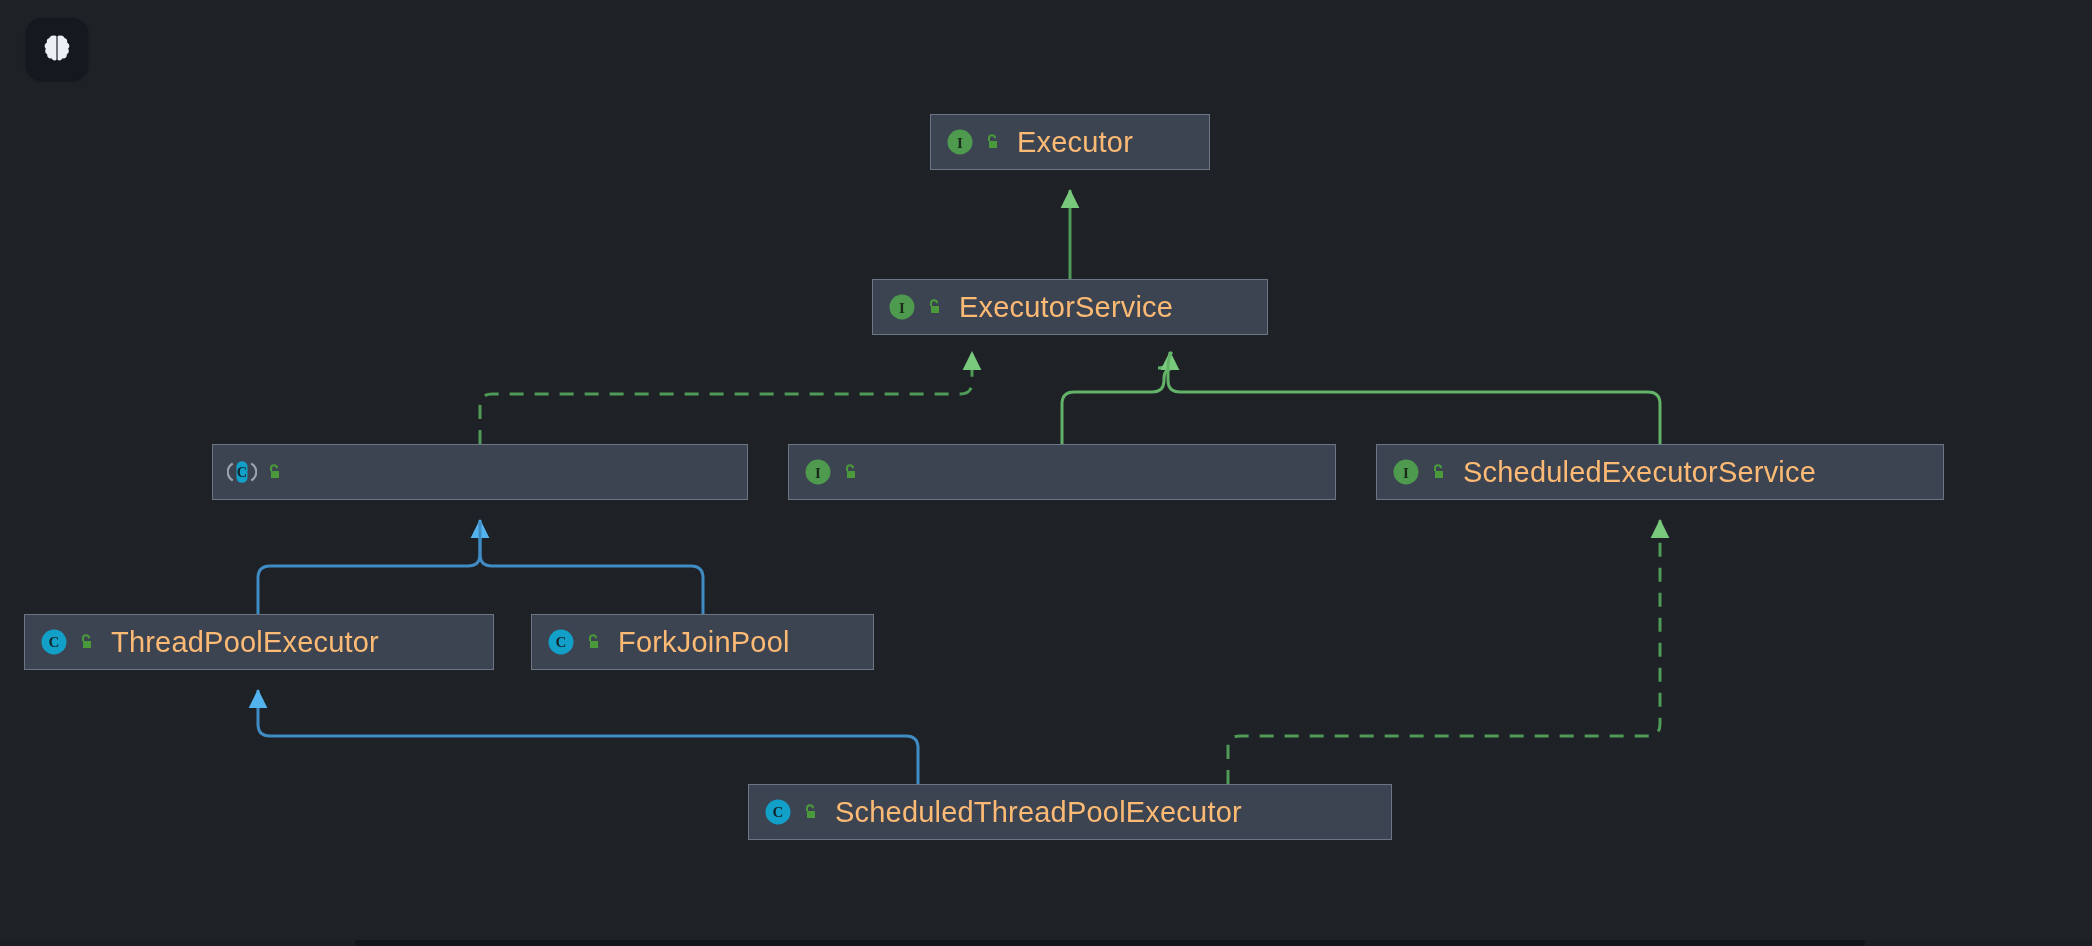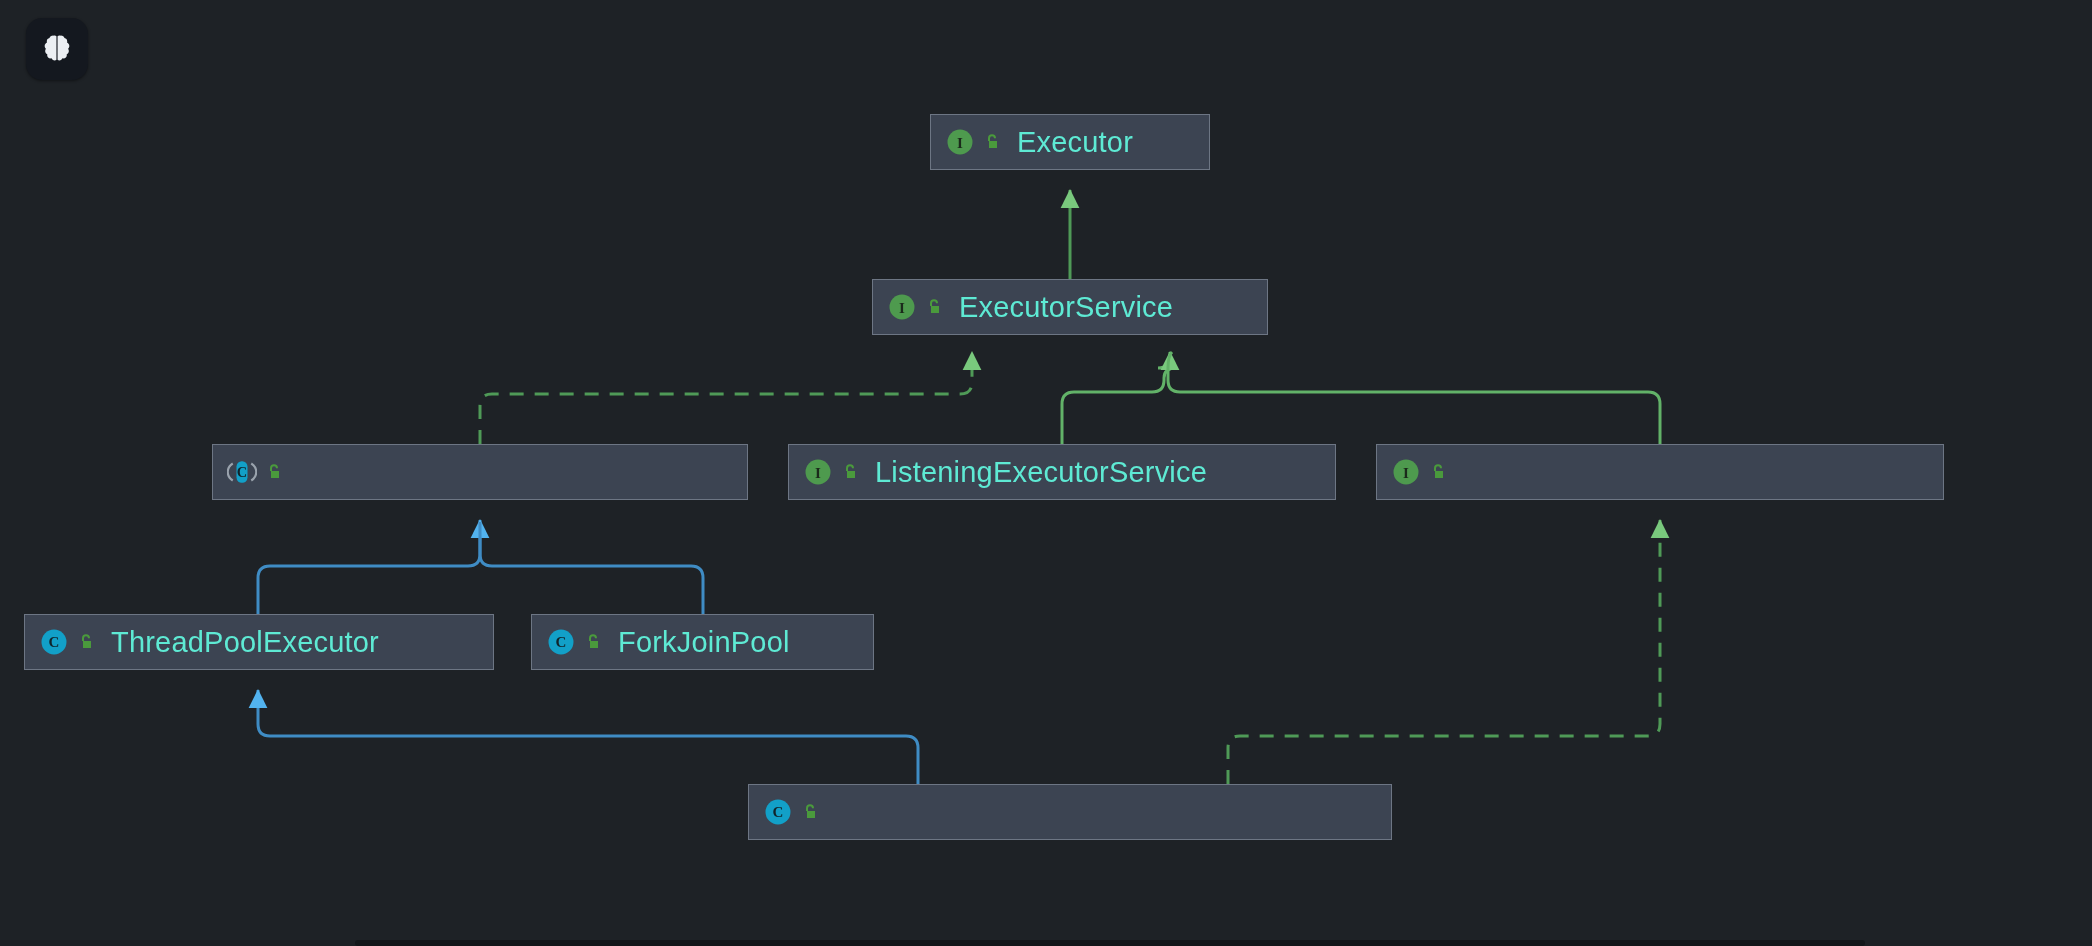--- a/index.html
+++ b/index.html
@@ -53,21 +53,21 @@
     height: 56px;
     background: #3c4452;
     border: 1px solid #6d7684;
     display: flex;
     align-items: center;
     padding: 0 22px 0 14px;
     white-space: nowrap;
   }
   .uml-node .node-label {
     font-size: 29px;
-    color: #5eead4;
+    color: #fdba74;
     letter-spacing: .2px;
     margin-left: 14px;
     line-height: 1;
   }
   .icon-kind, .icon-vis {
     display: inline-flex;
     align-items: center;
     justify-content: center;
     flex: 0 0 auto;
   }
@@ -190,36 +190,36 @@
         <circle cx="12" cy="12" r="10" fill="#4e9a4e"></circle>
         <text x="12" y="16.5" text-anchor="middle" font-family="Liberation Serif, serif" font-size="12" font-weight="bold" fill="#1b2a1b">I</text>
       </svg>
     </span>
     <span class="icon-vis">
       <svg width="20" height="20" viewBox="0 0 20 20">
         <path d="M7 9 V6.2 a3 3 0 0 1 6 0" fill="none" stroke="#4a9a3c" stroke-width="2"></path>
         <rect x="7" y="9" width="8" height="7" fill="#4a9a3c"></rect>
       </svg>
     </span>
-    <span class="node-label">ListeningExecutorService</span>
   </div>
 
   <div class="uml-node" style="left:1376px; top:444px; width:568px;">
     <span class="icon-kind">
       <svg width="30" height="30" viewBox="0 0 24 24">
         <circle cx="12" cy="12" r="10" fill="#4e9a4e"></circle>
         <text x="12" y="16.5" text-anchor="middle" font-family="Liberation Serif, serif" font-size="12" font-weight="bold" fill="#1b2a1b">I</text>
       </svg>
     </span>
     <span class="icon-vis">
       <svg width="20" height="20" viewBox="0 0 20 20">
         <path d="M7 9 V6.2 a3 3 0 0 1 6 0" fill="none" stroke="#4a9a3c" stroke-width="2"></path>
         <rect x="7" y="9" width="8" height="7" fill="#4a9a3c"></rect>
       </svg>
     </span>
+    <span class="node-label">ScheduledExecutorService</span>
   </div>
 
   <div class="uml-node" style="left:24px; top:614px; width:470px;">
     <span class="icon-kind">
       <svg width="30" height="30" viewBox="0 0 24 24">
         <circle cx="12" cy="12" r="10" fill="#12a0c8"></circle>
         <text x="12" y="16.3" text-anchor="middle" font-family="Liberation Serif, serif" font-size="12" font-weight="bold" fill="#10242b">C</text>
       </svg>
     </span>
     <span class="icon-vis">
@@ -253,19 +253,20 @@
         <circle cx="12" cy="12" r="10" fill="#12a0c8"></circle>
         <text x="12" y="16.3" text-anchor="middle" font-family="Liberation Serif, serif" font-size="12" font-weight="bold" fill="#10242b">C</text>
       </svg>
     </span>
     <span class="icon-vis">
       <svg width="20" height="20" viewBox="0 0 20 20">
         <path d="M7 9 V6.2 a3 3 0 0 1 6 0" fill="none" stroke="#4a9a3c" stroke-width="2"></path>
         <rect x="7" y="9" width="8" height="7" fill="#4a9a3c"></rect>
       </svg>
     </span>
+    <span class="node-label">ScheduledThreadPoolExecutor</span>
   </div>
 
 </div>
 
 <div id="h-scrollbar">
   <div id="h-scroll-thumb"></div>
 </div>
 
 </body></html>

